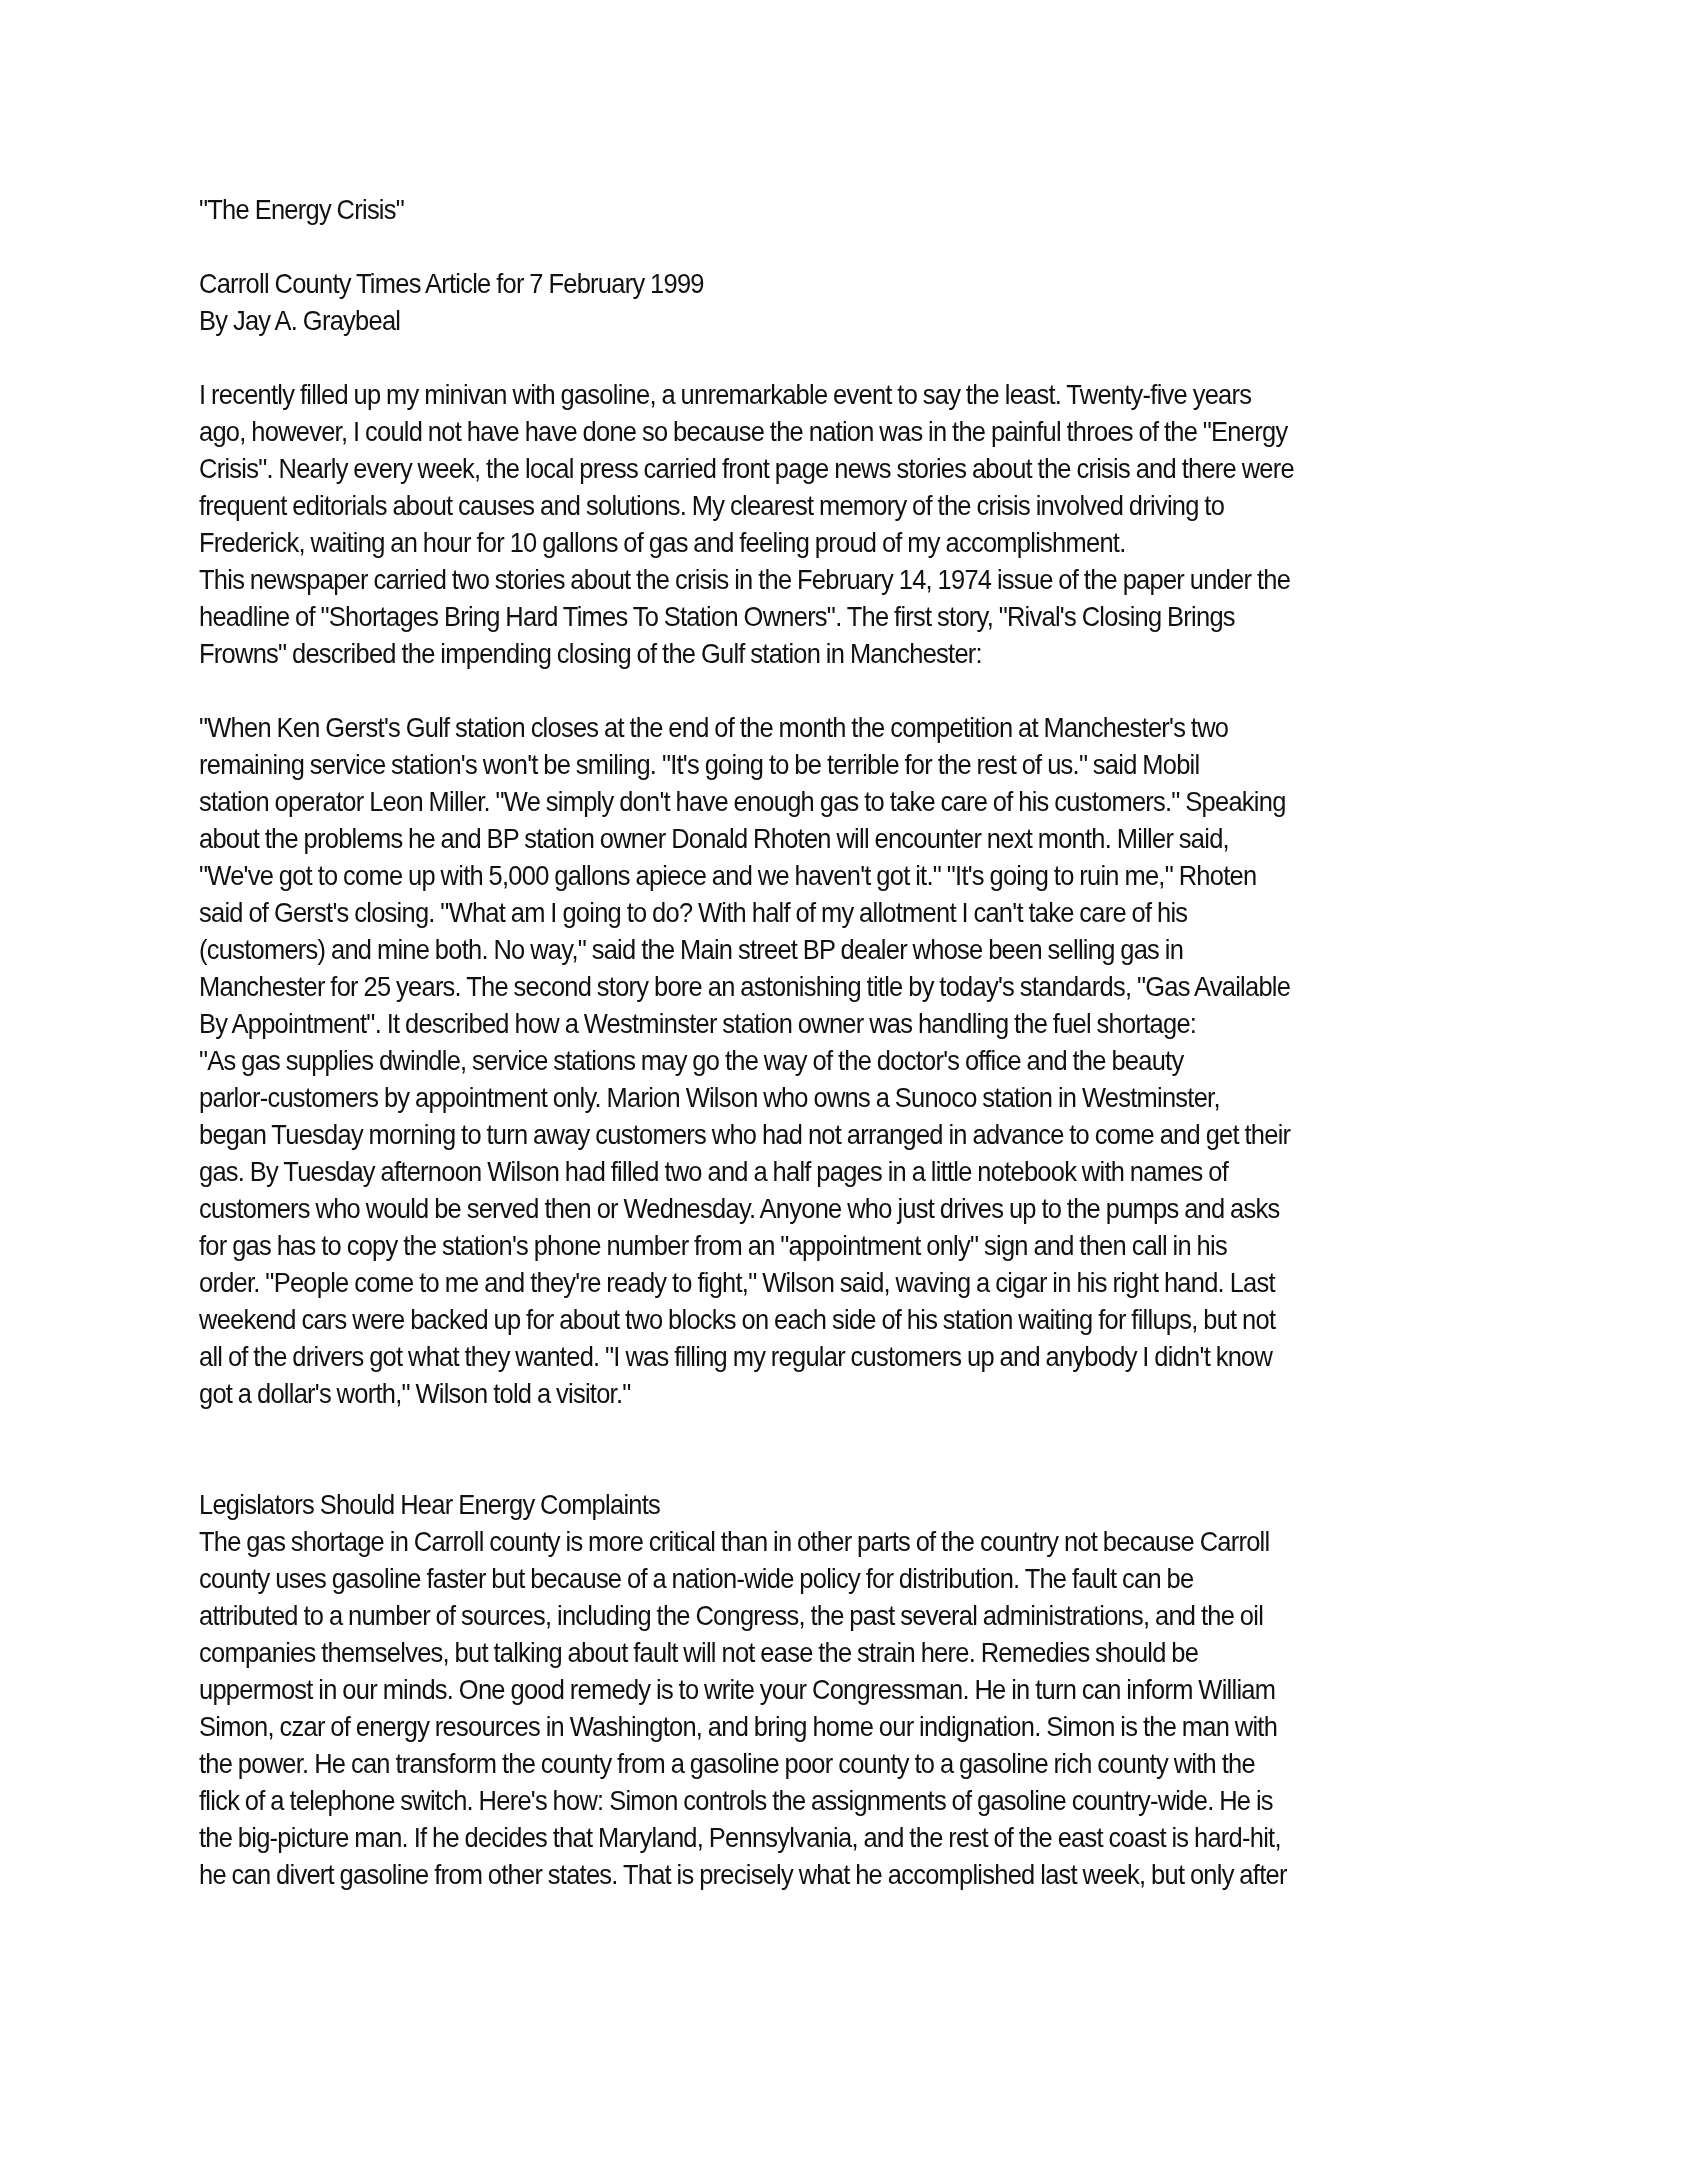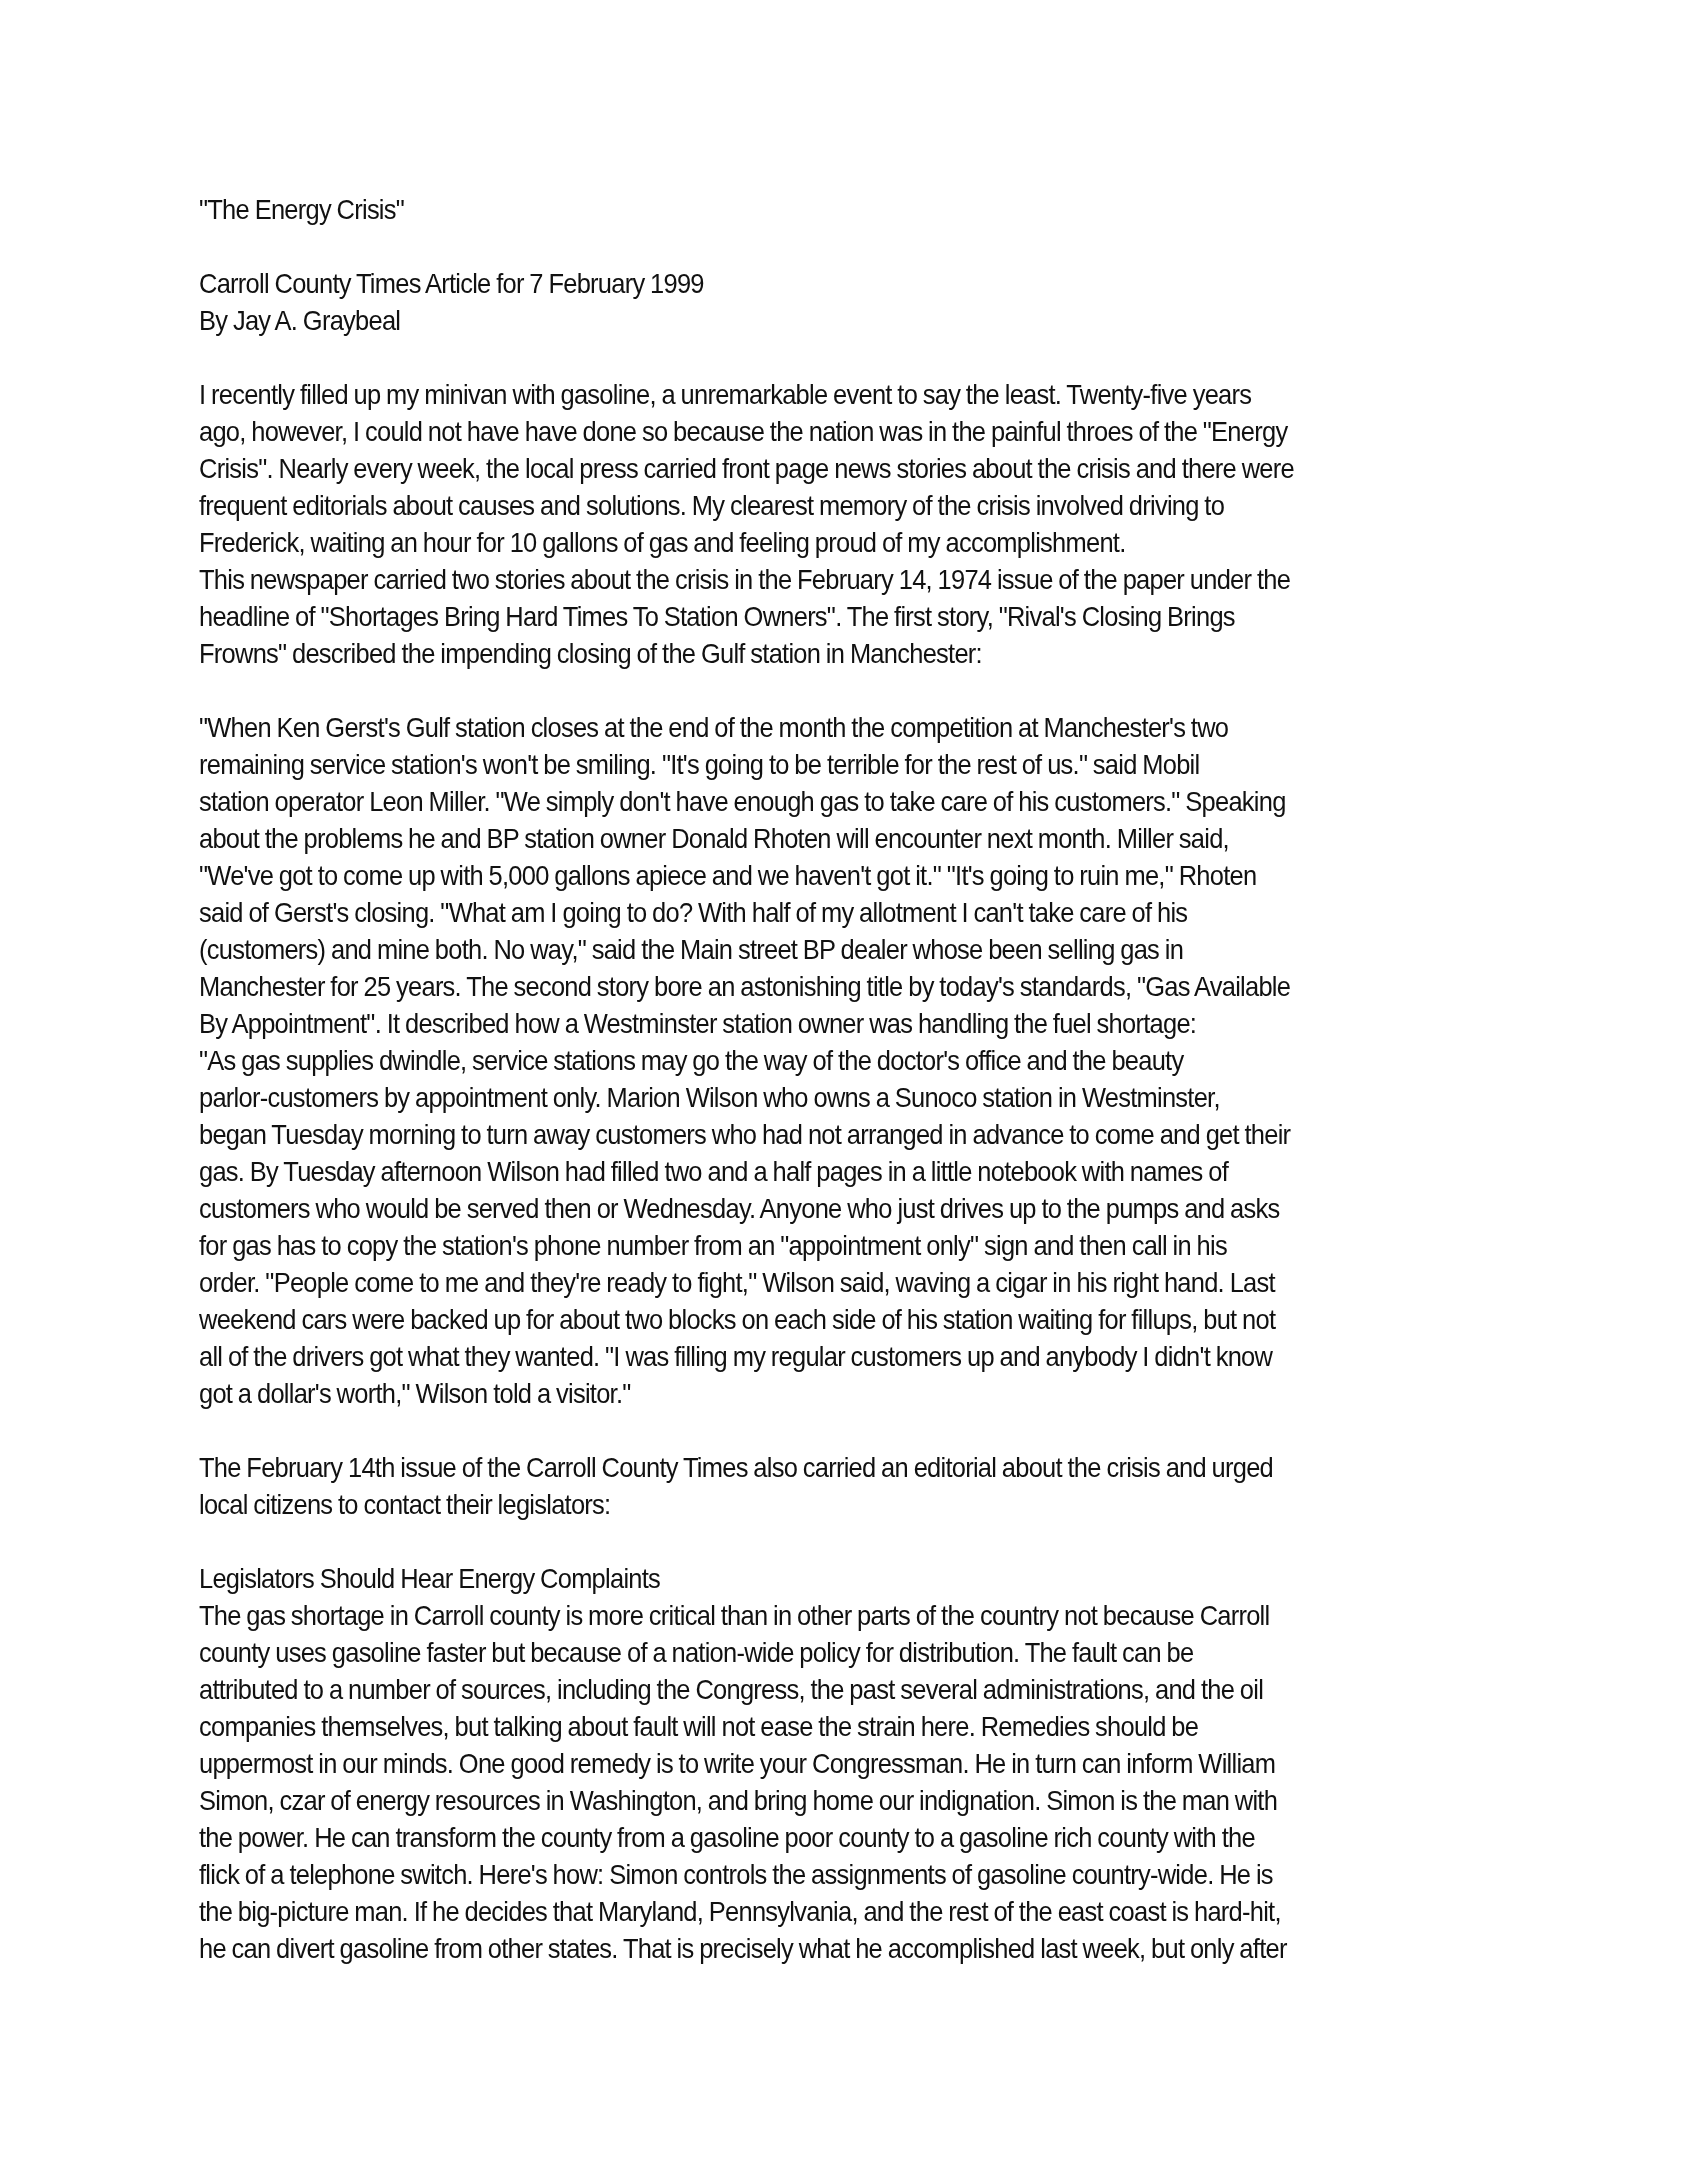--- a/index.html
+++ b/index.html
@@ -76,24 +76,20 @@
           <span class="line" style="display: block; transform-origin: left top; transform: scaleX(0.93);">began Tuesday morning to turn away customers who had not arranged in advance to come and get their</span>
           <span class="line" style="display: block; transform-origin: left top; transform: scaleX(0.93);">gas. By Tuesday afternoon Wilson had filled two and a half pages in a little notebook with names of</span>
           <span class="line" style="display: block; transform-origin: left top; transform: scaleX(0.93);">customers who would be served then or Wednesday. Anyone who just drives up to the pumps and asks</span>
           <span class="line" style="display: block; transform-origin: left top; transform: scaleX(0.93);">for gas has to copy the station's phone number from an "appointment only" sign and then call in his</span>
           <span class="line" style="display: block; transform-origin: left top; transform: scaleX(0.93);">order. "People come to me and they're ready to fight," Wilson said, waving a cigar in his right hand. Last</span>
           <span class="line" style="display: block; transform-origin: left top; transform: scaleX(0.93);">weekend cars were backed up for about two blocks on each side of his station waiting for fillups, but not</span>
           <span class="line" style="display: block; transform-origin: left top; transform: scaleX(0.93);">all of the drivers got what they wanted. "I was filling my regular customers up and anybody I didn't know</span>
           <span class="line" style="display: block; transform-origin: left top; transform: scaleX(0.93);">got a dollar's worth," Wilson told a visitor."</span>
         </div>
         <span class="gap"></span>
-        <div>
-          <span class="line" style="display: block; transform-origin: left top; transform: scaleX(0.93);">The February 14th issue of the Carroll County Times also carried an editorial about the crisis and urged</span>
-          <span class="line" style="display: block; transform-origin: left top; transform: scaleX(0.93);">local citizens to contact their legislators:</span>
-        </div>
         <span class="gap"></span>
         <div>
           <span class="line" style="display: block; transform-origin: left top; transform: scaleX(0.93);">Legislators Should Hear Energy Complaints</span>
           <span class="line" style="display: block; transform-origin: left top; transform: scaleX(0.93);">The gas shortage in Carroll county is more critical than in other parts of the country not because Carroll</span>
           <span class="line" style="display: block; transform-origin: left top; transform: scaleX(0.93);">county uses gasoline faster but because of a nation-wide policy for distribution. The fault can be</span>
           <span class="line" style="display: block; transform-origin: left top; transform: scaleX(0.93);">attributed to a number of sources, including the Congress, the past several administrations, and the oil</span>
           <span class="line" style="display: block; transform-origin: left top; transform: scaleX(0.93);">companies themselves, but talking about fault will not ease the strain here. Remedies should be</span>
           <span class="line" style="display: block; transform-origin: left top; transform: scaleX(0.93);">uppermost in our minds. One good remedy is to write your Congressman. He in turn can inform William</span>
           <span class="line" style="display: block; transform-origin: left top; transform: scaleX(0.93);">Simon, czar of energy resources in Washington, and bring home our indignation. Simon is the man with</span>
           <span class="line" style="display: block; transform-origin: left top; transform: scaleX(0.93);">the power. He can transform the county from a gasoline poor county to a gasoline rich county with the</span>

